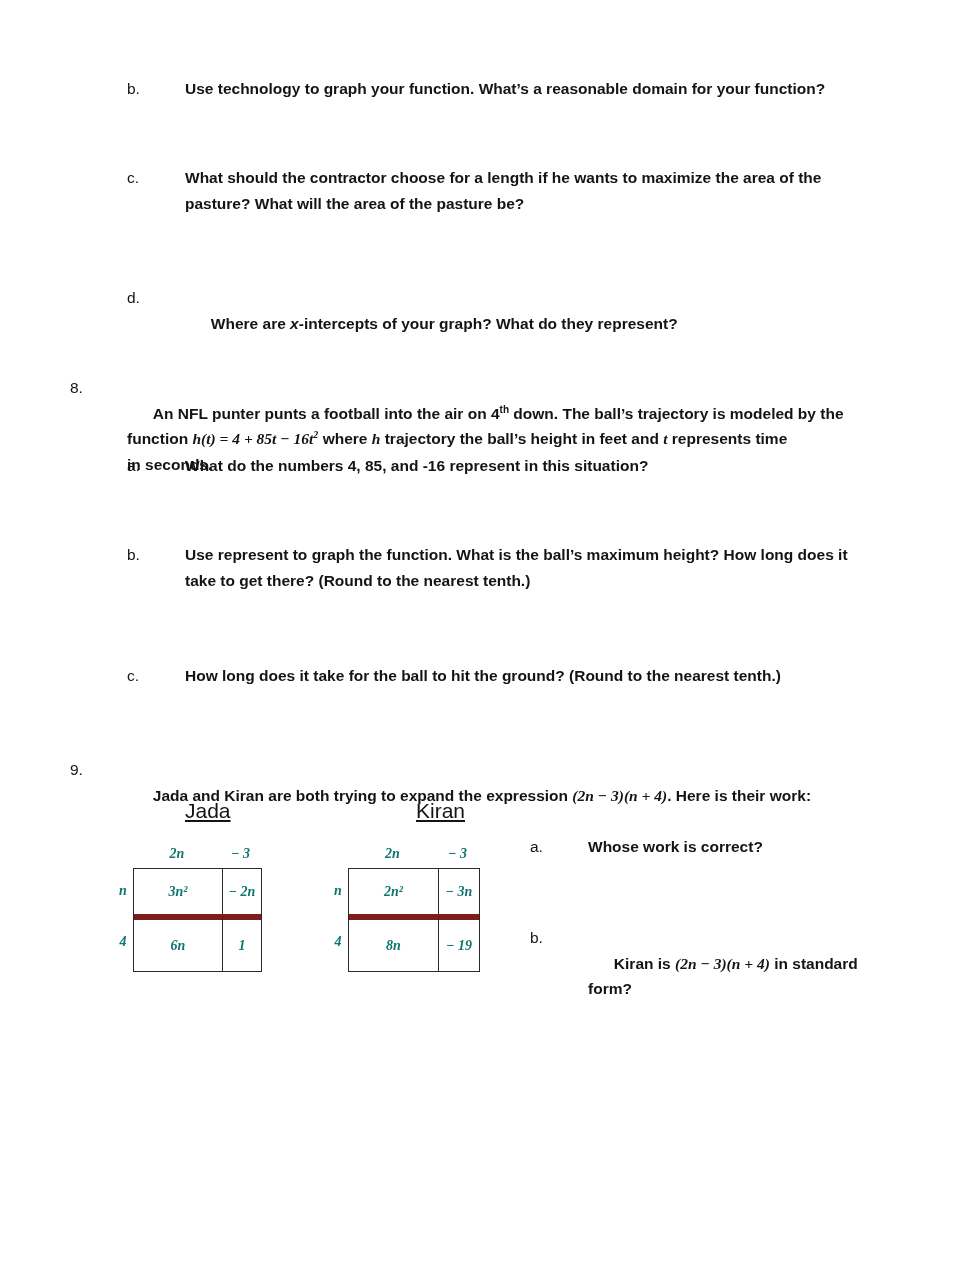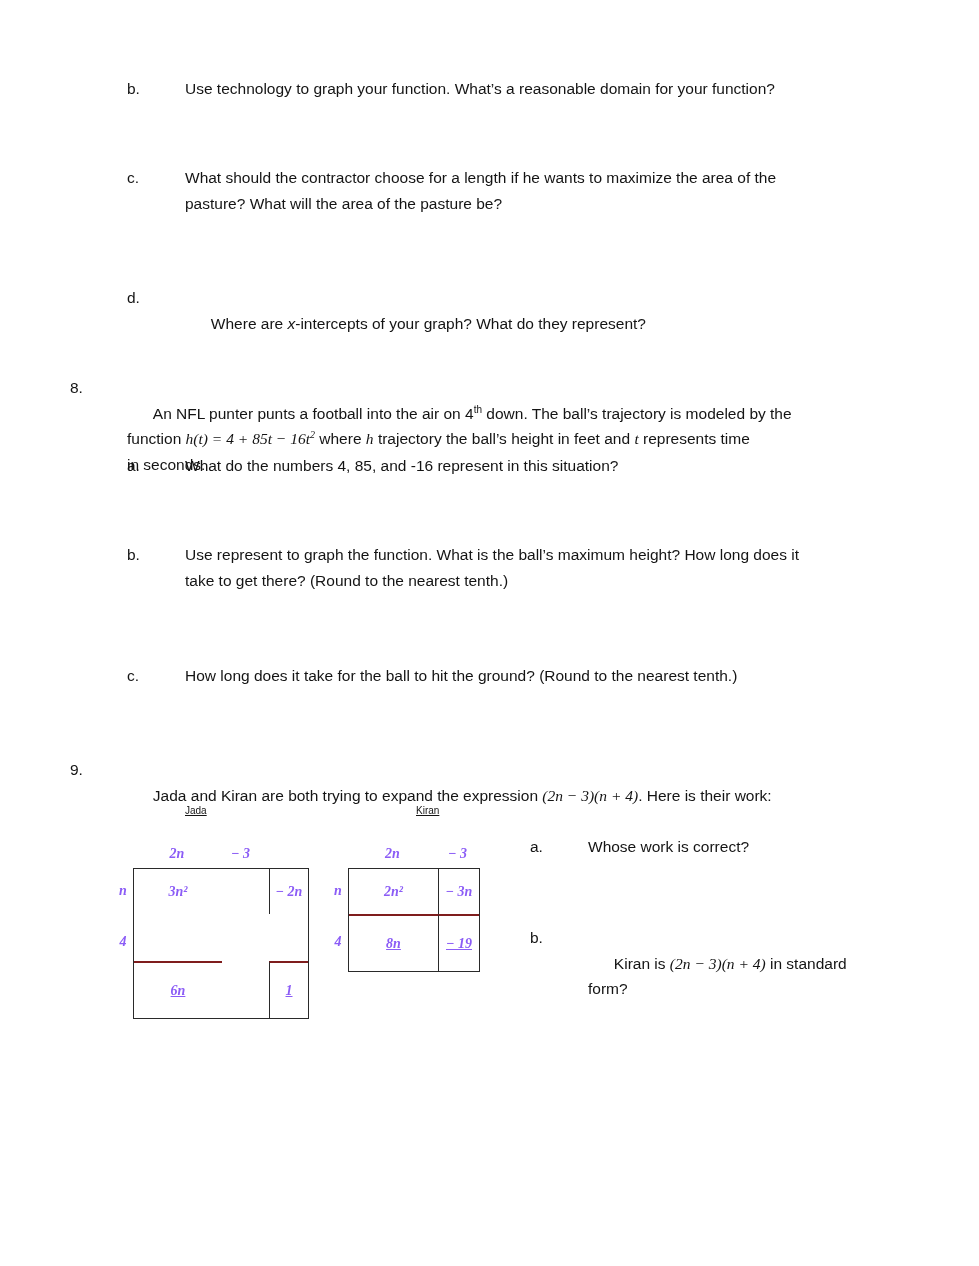--- a/index.html
+++ b/index.html
@@ -8,32 +8,32 @@
     position: relative;
     width: 979px;
     height: 1266px;
     background: #ffffff;
     font-family: "Liberation Sans", sans-serif;
     color: #141414;
     overflow: hidden;
   }
   .item { position: absolute; display: flex; align-items: flex-start; font-size: 15.5px; line-height: 25.5px; }
   .item .lbl { flex: 0 0 58px; }
-  .item .txt { white-space: pre-wrap; }
+  .item .txt { white-space: pre-wrap; font-weight: bold; }
   .math { font-family: "Liberation Serif", serif; font-style: italic; }
   .ital { font-style: italic; }
   .sup { font-size: 10px; vertical-align: super; line-height: 0; }
-  .name-label { position: absolute; font-size: 10px; line-height: 20px; text-decoration: underline; }
-  .amodel { position: absolute; width: 155px; height: 128px; font-family: "Liberation Serif", serif; font-weight: bold; font-size: 14px; color: #8b5cf6; }
+  .name-label { position: absolute; font-size: 21px; line-height: 20px; text-decoration: underline; }
+  .amodel { position: absolute; width: 155px; height: 128px; font-family: "Liberation Serif", serif; font-weight: bold; font-size: 14px; color: #0f766e; }
   .amodel .colh { position: absolute; top: 0; height: 20px; text-align: center; font-style: italic; }
   .amodel .rowh { position: absolute; left: 0; width: 20px; display: flex; align-items: center; justify-content: center; font-style: italic; }
   .amodel .grid { position: absolute; left: 20px; top: 22px; display: grid; border: 1px solid #2a2a2a; background: #fff; }
   .amodel .cell { display: flex; align-items: center; justify-content: center; font-style: italic; }
   .bl { border-left: 1px solid #2a2a2a; }
-  .bt { border-top: 2px solid #7f1d1d; text-decoration: underline; }
+  .bt { border-top: 6px solid #7f1d1d; }
 </style>
 </head>
 <body>
 
 <div class="page">
 
   <div class="item" style="left:127px; top:76px;">
     <span class="lbl">b.</span>
     <div class="txt">Use technology to graph your function. What’s a reasonable domain for your function?</div>
   </div>
@@ -84,21 +84,21 @@
   </div>
 
   <div class="name-label" style="left:185px; top:801px;">Jada</div>
   <div class="name-label" style="left:416px; top:801px;">Kiran</div>
 
   <div class="amodel" style="left:113px; top:846px;">
     <div class="colh" style="left:20px; width:88px;">2n</div>
     <div class="colh" style="left:108px; width:39px;">− 3</div>
     <div class="rowh" style="top:22px; height:45px;">n</div>
     <div class="rowh" style="top:67px; height:57px;">4</div>
-    <div class="grid" style="grid-template-columns:88px 39px; grid-template-rows:45px 57px;gap:47px;">
+    <div class="grid" style="grid-template-columns:88px 39px; grid-template-rows:45px 57px;">
       <div class="cell">3n²</div>
       <div class="cell bl">− 2n</div>
       <div class="cell bt">6n</div>
       <div class="cell bl bt">1</div>
     </div>
   </div>
 
   <div class="amodel" style="left:328px; top:846px;">
     <div class="colh" style="left:20px; width:89px;">2n</div>
     <div class="colh" style="left:109px; width:41px;">− 3</div>

